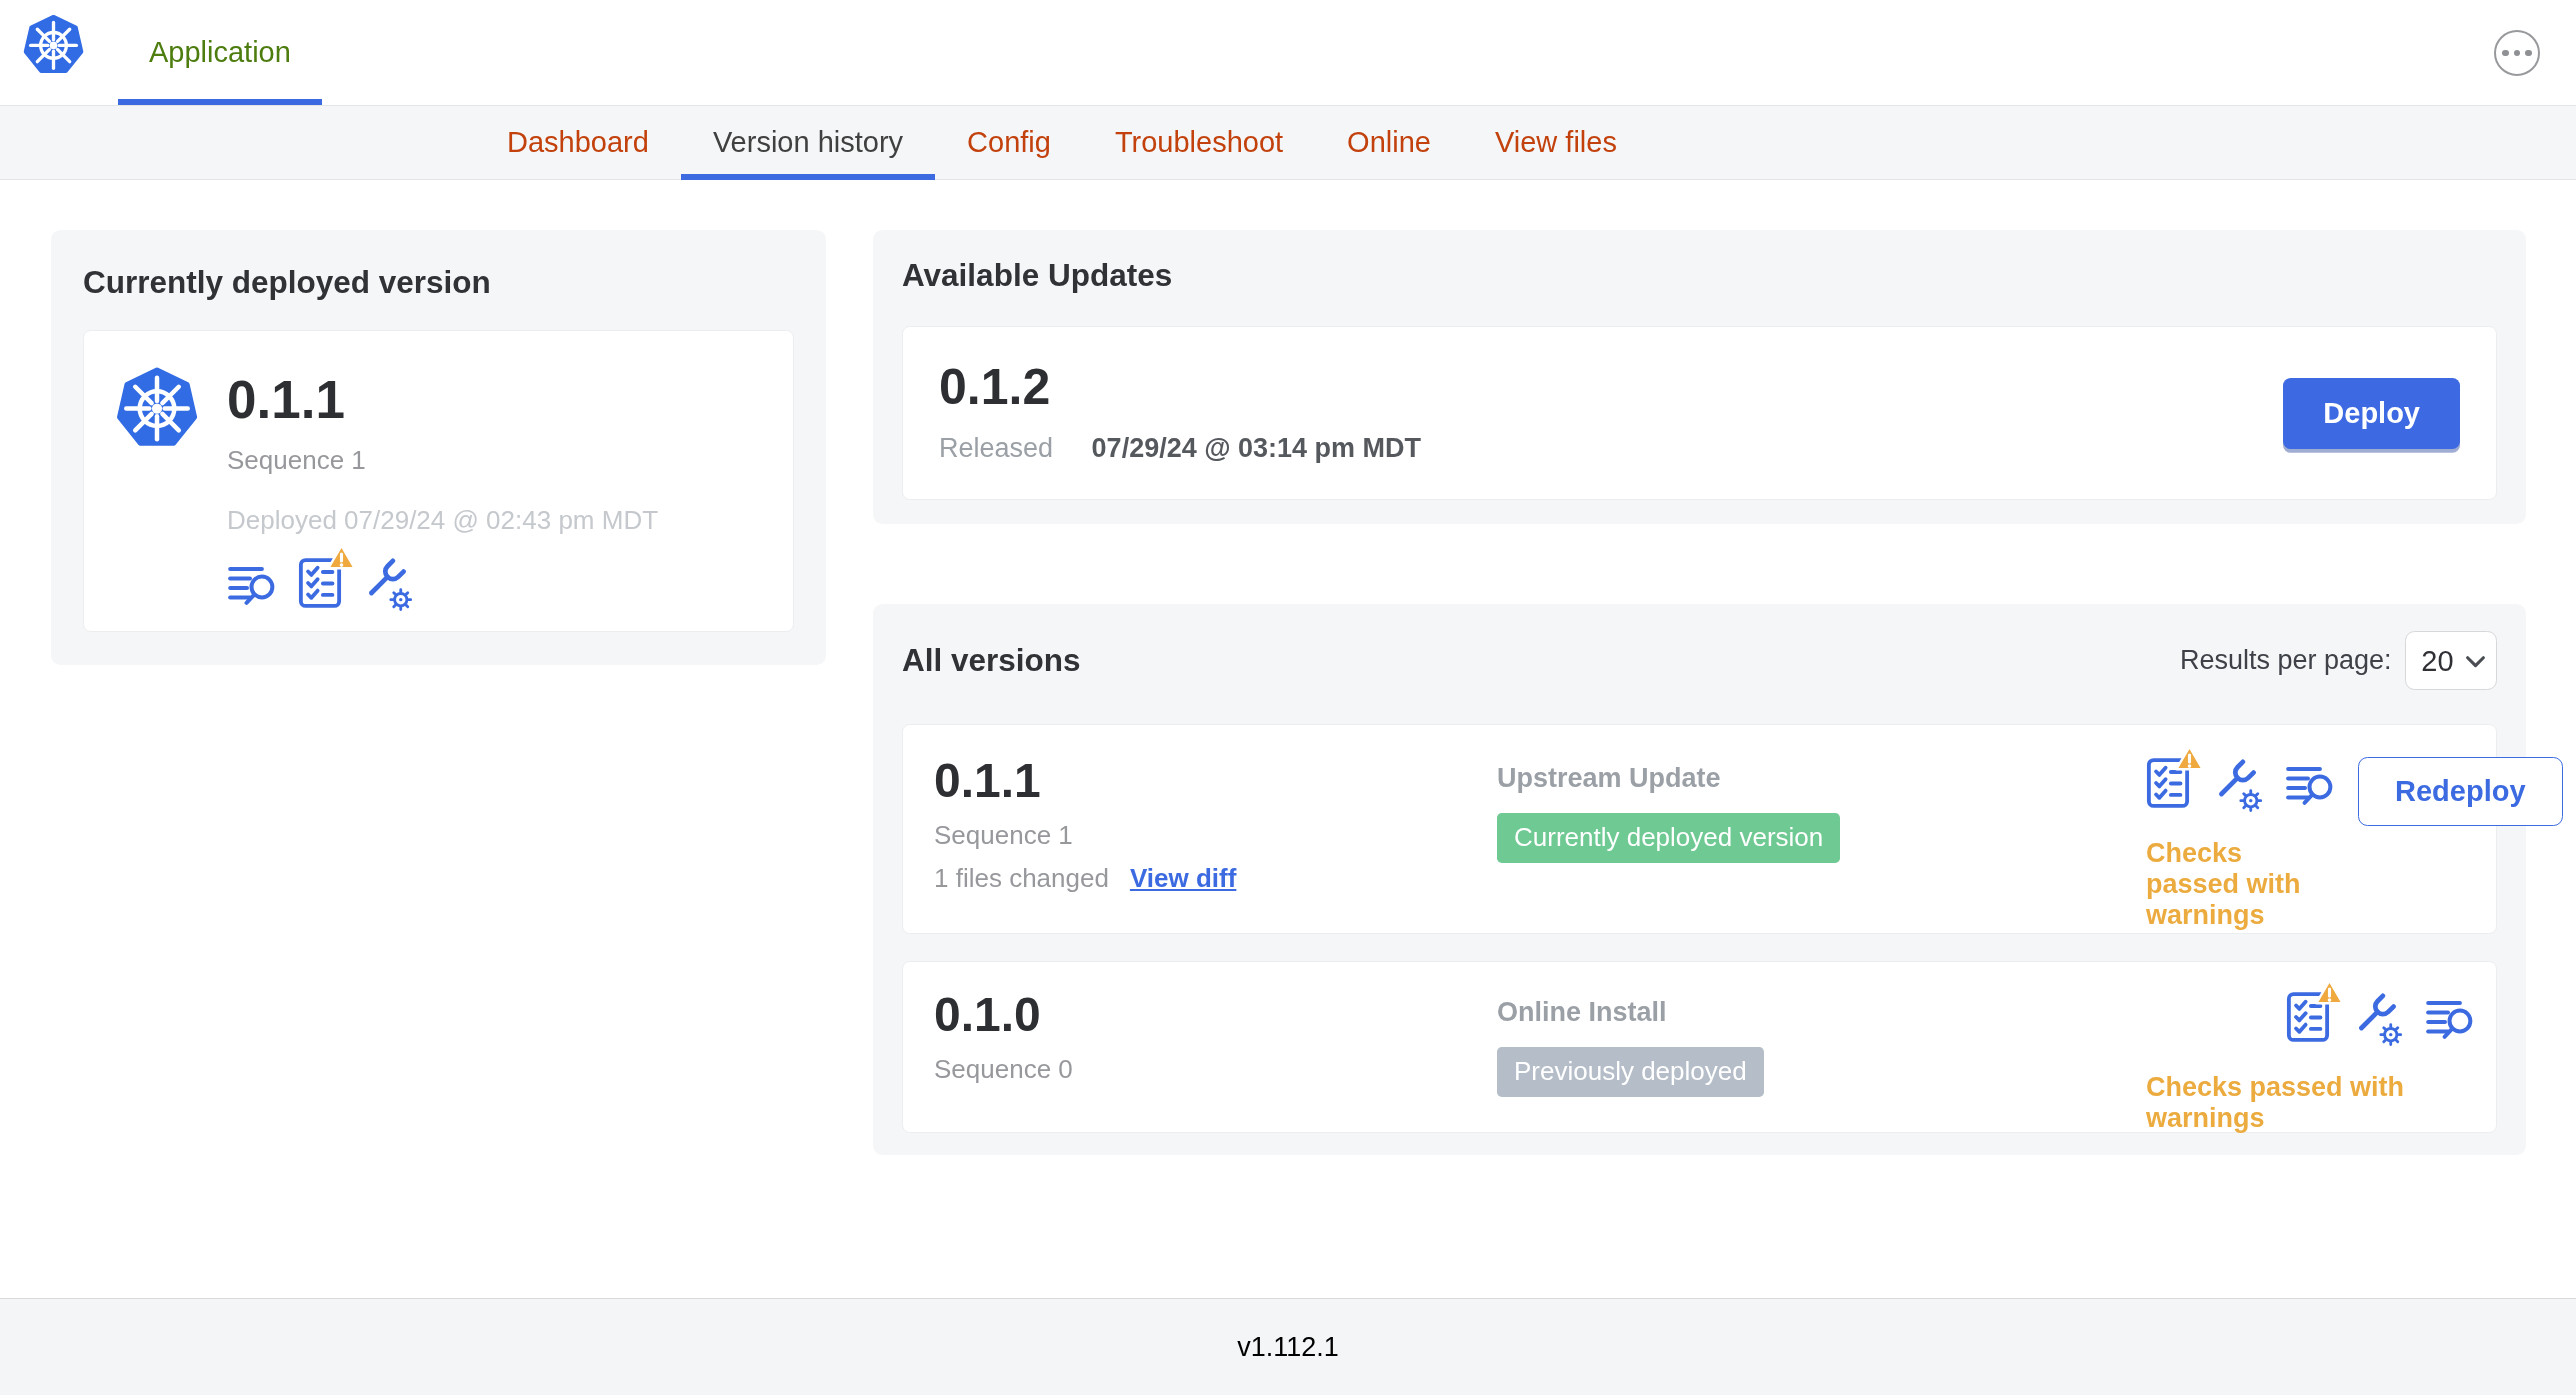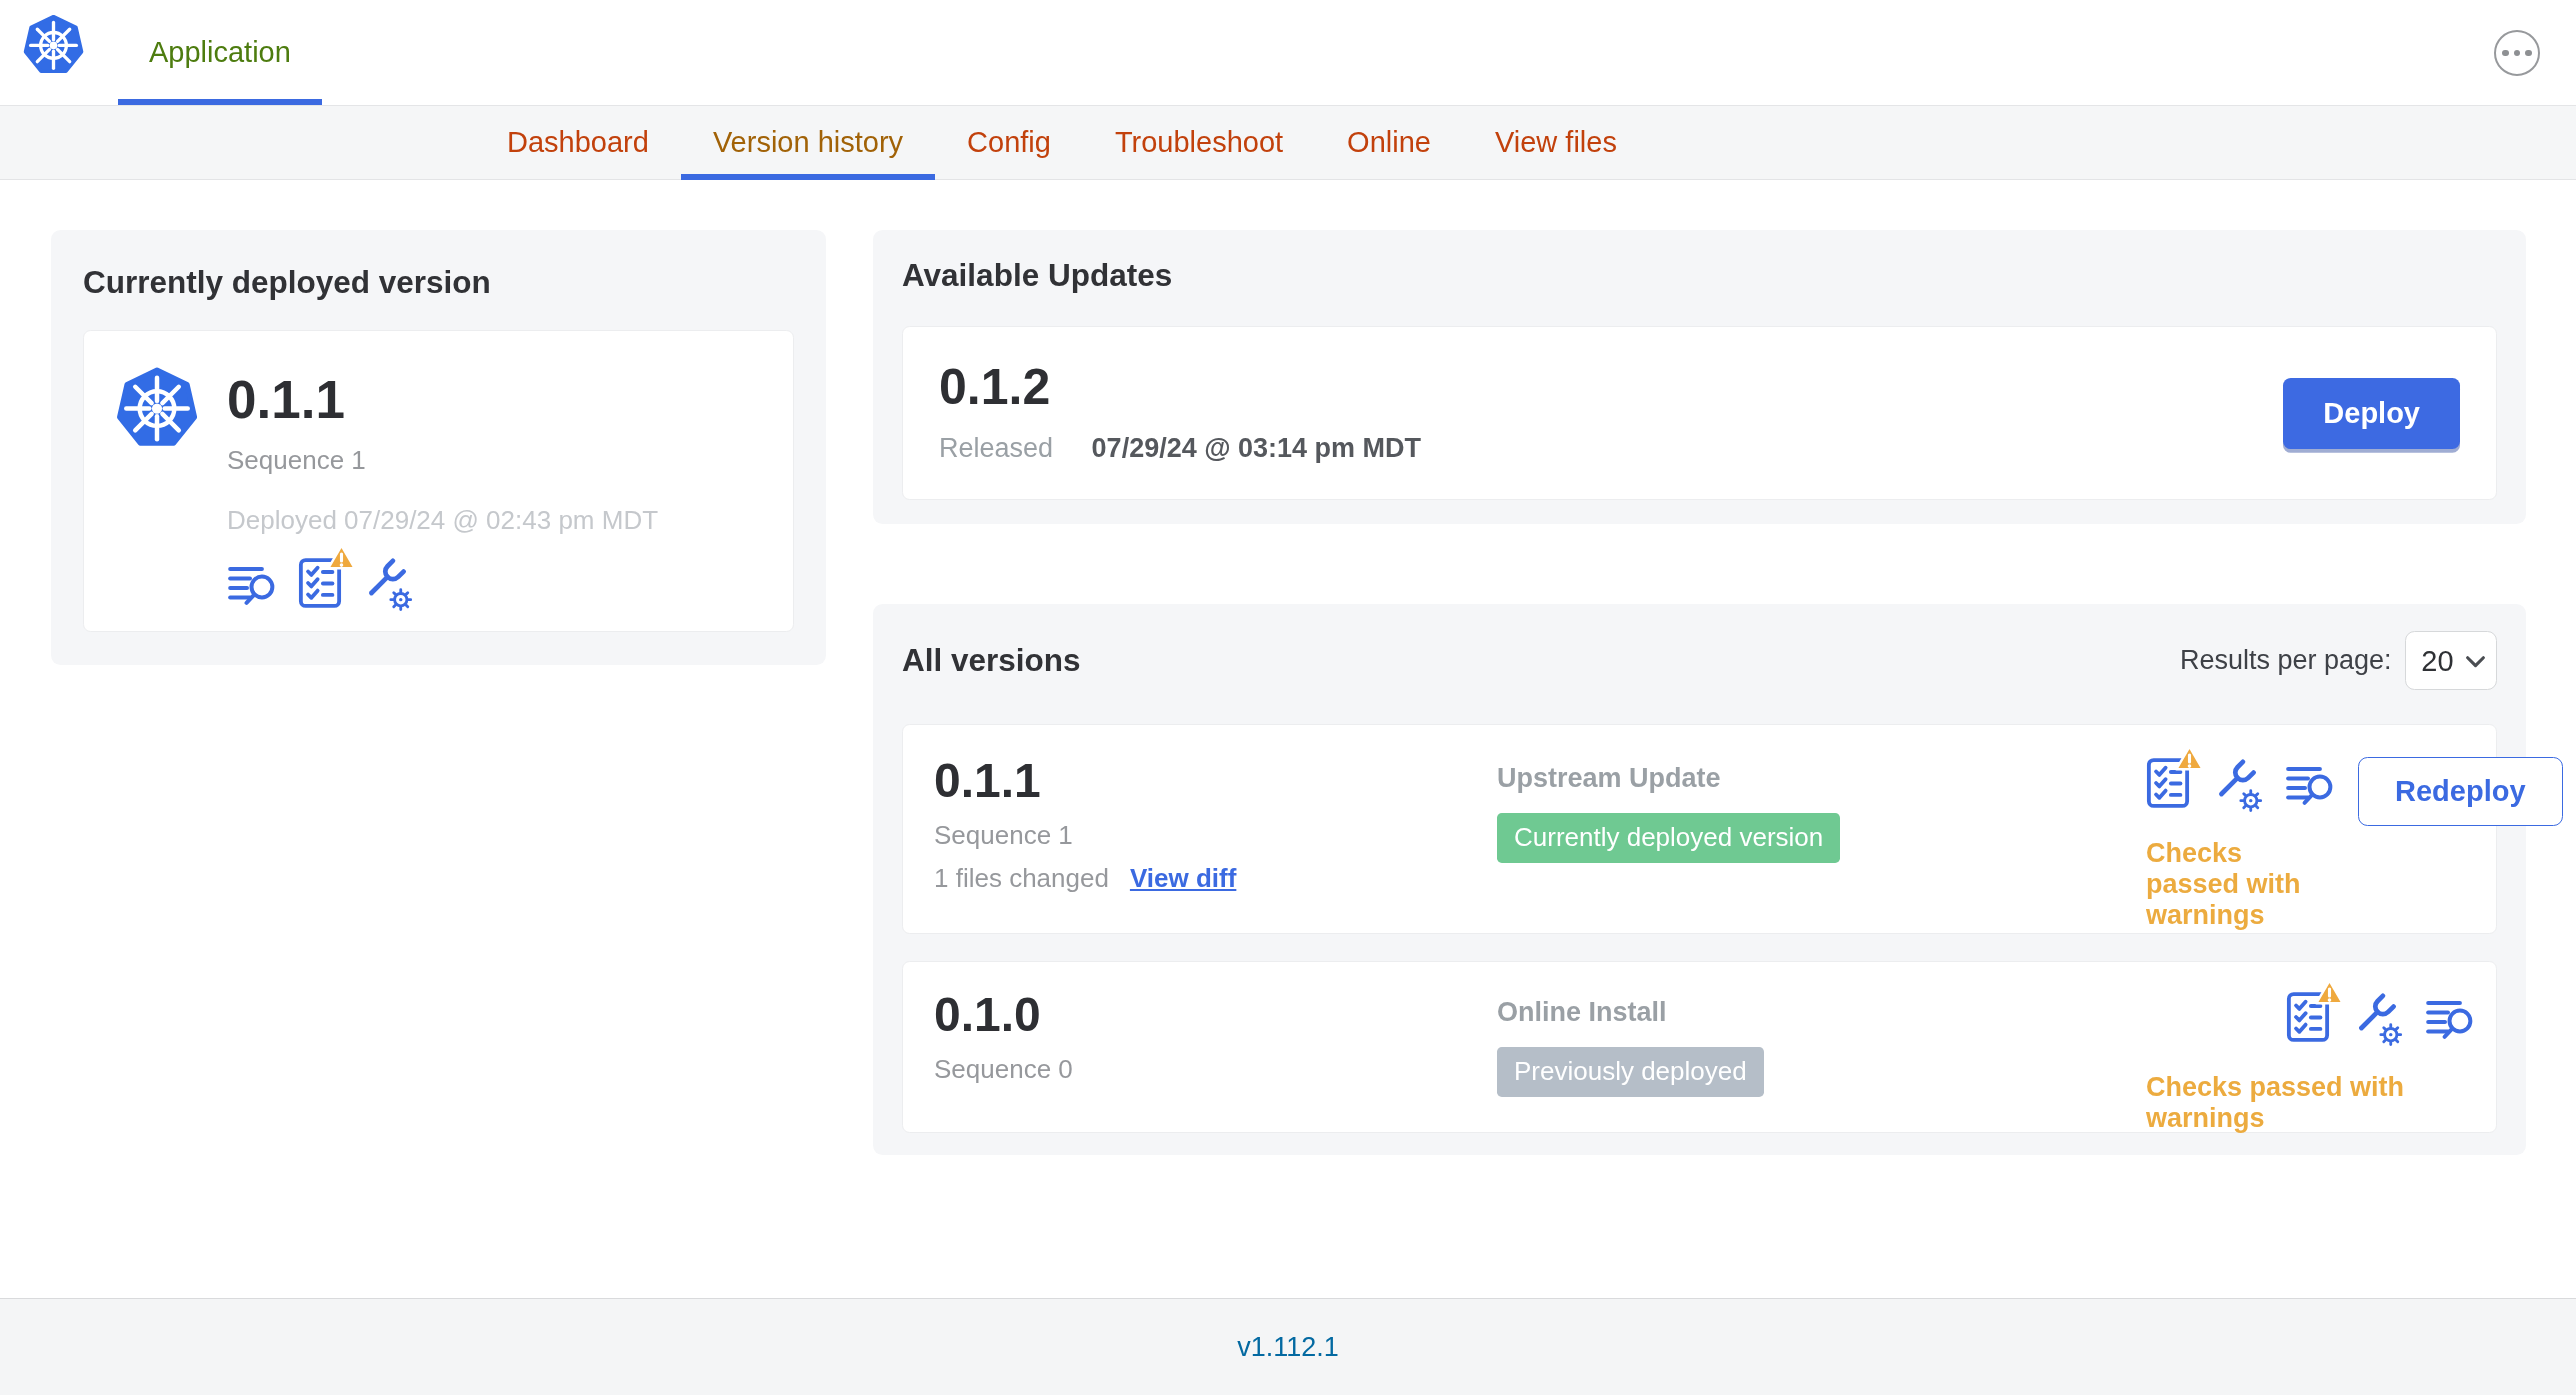--- a/index.html
+++ b/index.html
@@ -11,21 +11,21 @@
   .brand { position:absolute; left:23px; top:13.4px; width:61px; height:61px; }
   .header-tabs { position:absolute; left:118px; top:0; height:105px; display:flex; }
   .htab { position:relative; display:flex; align-items:center; padding:4px 31px; font-size:29px; color:#4d7c0f; cursor:pointer; }
   .htab.active::after { content:""; position:absolute; left:0; right:0; bottom:0; height:5.7px; background:#3b6ae1; }
   .overflow-btn { position:absolute; right:36px; top:30px; width:46px; height:46px; border:2.9px solid #97999c; border-radius:50%; display:flex; align-items:center; justify-content:center; gap:4.8px; background:#fff; cursor:pointer; }
   .overflow-btn i { width:6.7px; height:6.7px; border-radius:50%; background:#8e9093; }
 
   
   .subnav { position:absolute; top:106px; left:0; right:0; height:74px; background:#f5f6f7; border-bottom:1px solid #e3e4e6; display:flex; padding-left:475px; }
   .stab { position:relative; display:flex; align-items:center; padding:0 32px; font-size:29px; color:#c2410c; cursor:pointer; }
-  .stab.active { color:#a16207; }
+  .stab.active { color:#404040; }
   .stab.active::after { content:""; position:absolute; left:0; right:0; bottom:-1px; height:5.7px; background:#3b6ae1; }
 
   
   .main { position:absolute; top:180px; left:0; right:0; bottom:98px; background:#fff; }
   .graycard { background:#f5f6f8; border-radius:9.5px; position:absolute; }
   .card-title { font-size:31.5px; font-weight:700; color:#313236; }
   .whitecard { background:#fff; border:1px solid #ecedef; border-radius:7.6px; }
 
   
   .current-card { left:51px; top:50px; width:775px; height:435px; padding:34px 32px; }
@@ -71,21 +71,21 @@
   .badge { display:inline-block; margin-top:19px; font-size:26px; color:#fff; padding:9.5px 17px; border-radius:4.8px; }
   .badge-green { background:#6fc992; }
   .badge-gray { background:#b5bec8;text-align:center; }
   .v-actions { display:flex; justify-content:flex-end; gap:21px; align-items:flex-start; }
   .v-actions-stack { display:flex; flex-direction:column; align-items:flex-end; }
   .v-status { margin-top:25px; font-size:27px; font-weight:700; color:#ecab3f; cursor:pointer; }
   .btn-redeploy { background:#fff; color:#3b6ae1; font-size:29px; font-weight:700; font-family:inherit; border:1.9px solid #3b6ae1; border-radius:9.5px; padding:17px 36px; cursor:pointer; }
   .row-icons { display:flex; gap:21px; align-items:center; }
 
   
-  .footer { position:absolute; bottom:0; left:0; right:0; height:98px; background:#f4f5f6; border-top:1px solid #d9dadc; display:flex; align-items:center; justify-content:center; font-size:27px; color:#0369a1; }
+  .footer { position:absolute; bottom:0; left:0; right:0; height:98px; background:#f4f5f6; border-top:1px solid #d9dadc; display:flex; align-items:center; justify-content:center; font-size:27px; color:#000000; }
 
   .defs { position:absolute; width:0; height:0; overflow:hidden; }
 </style>
 </head>
 <body>
 
 <svg class="defs" aria-hidden="true">
   <defs>
     <symbol id="i-k8s" viewBox="0 0 64 64">
       <polygon points="32,4 55.5,15.3 61.3,40.7 45,61 19,61 2.8,40.7 8.6,15.3" fill="#326CE5" stroke="#326CE5" stroke-width="4" stroke-linejoin="round"></polygon>

